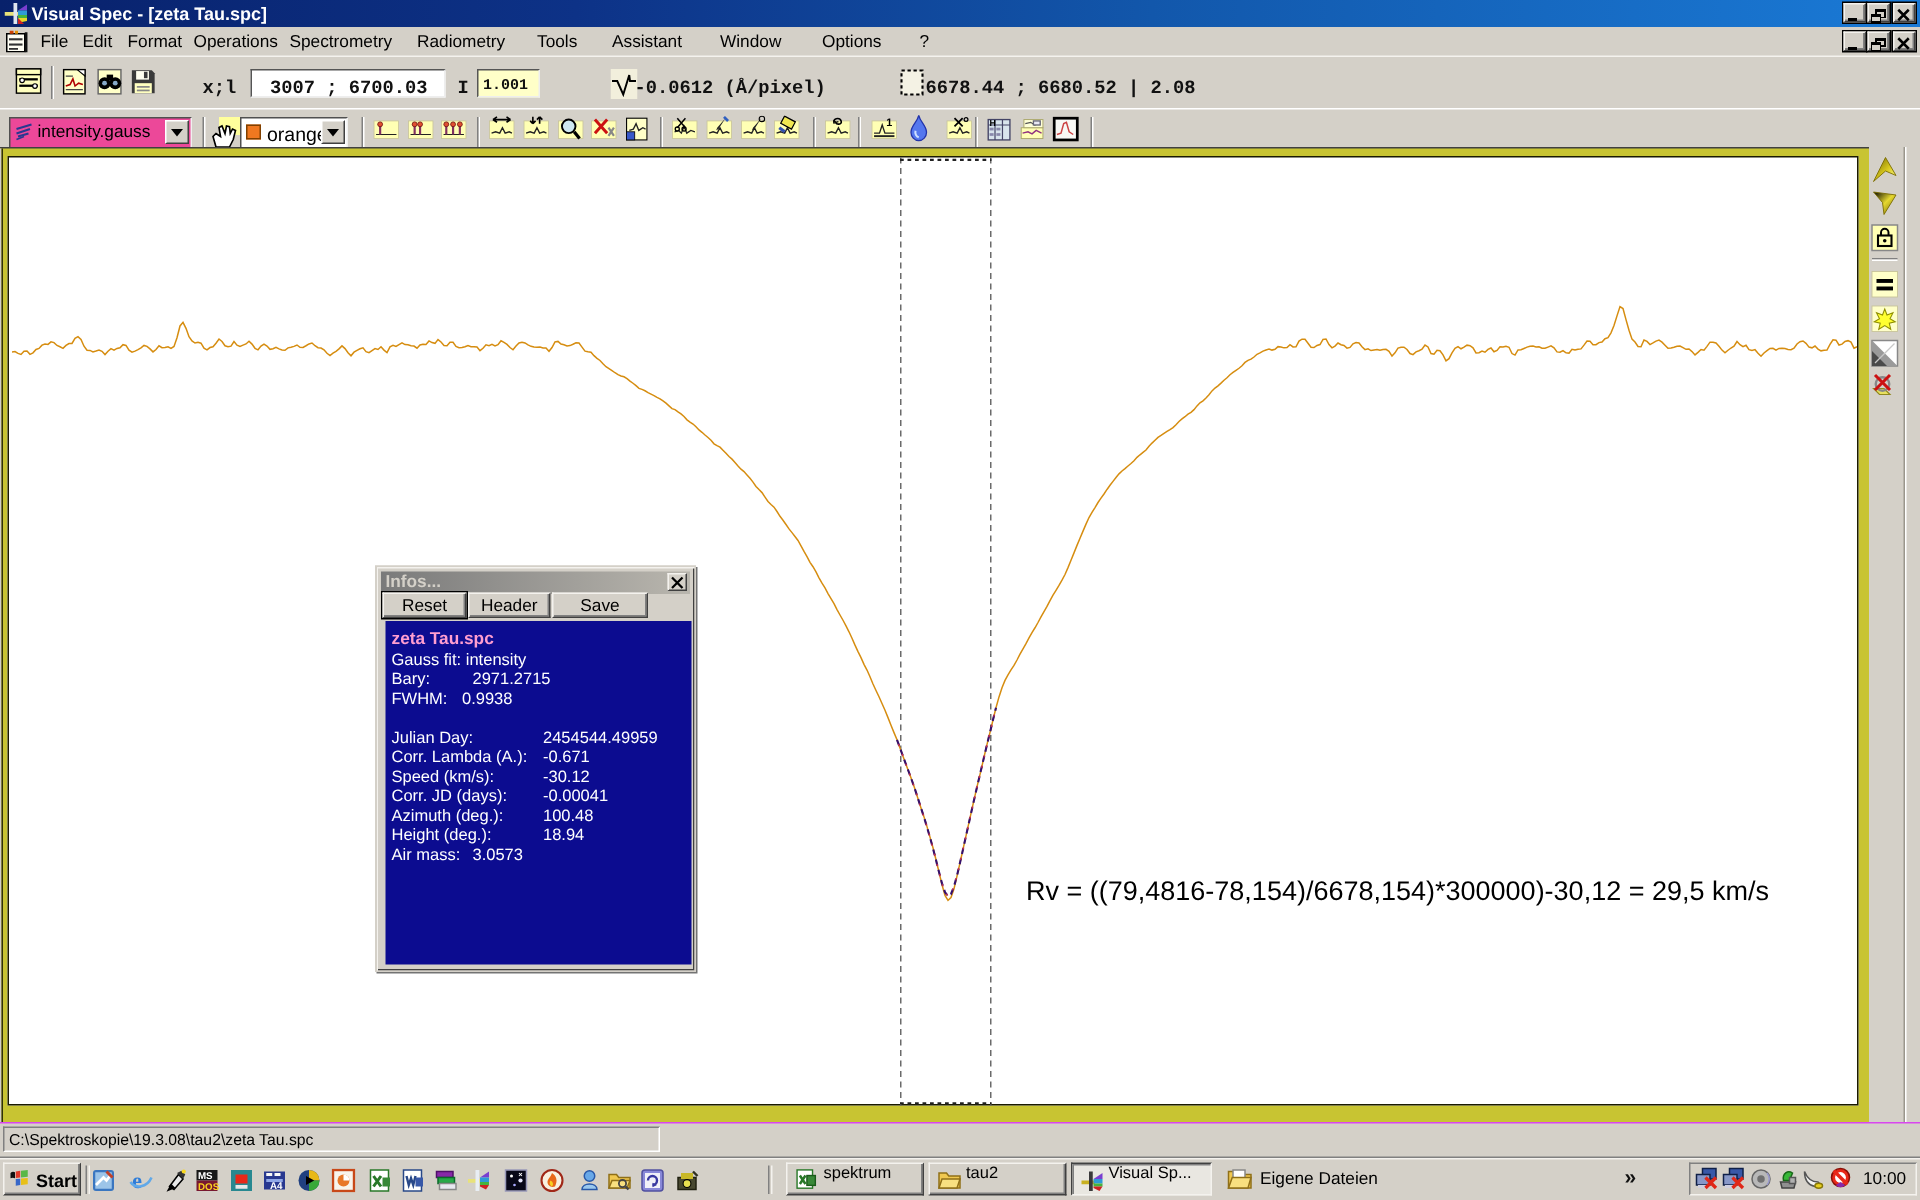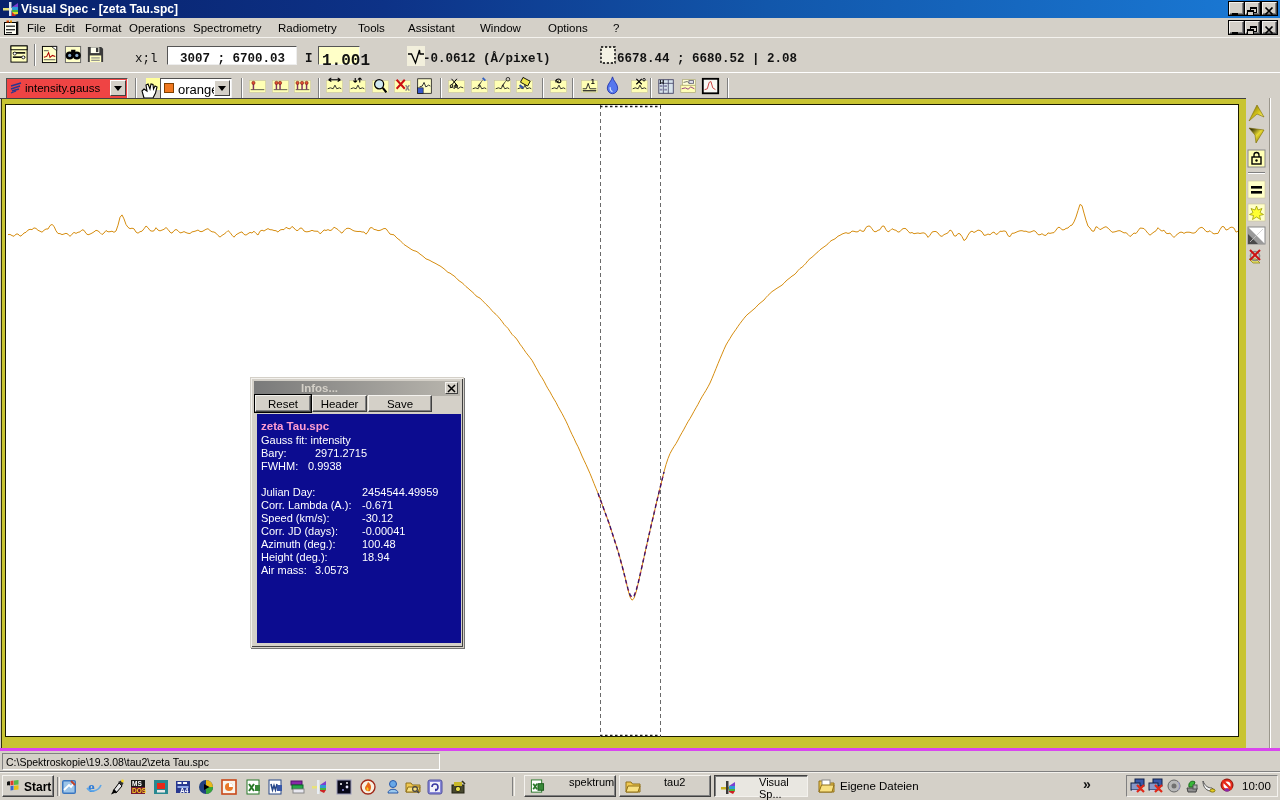--- a/index.html
+++ b/index.html
@@ -18,30 +18,30 @@
 #tb2 { left:0; top:72px; width:1280px; height:26px; background:#d4d0c8; border-top:1px solid #fff; }
 .vsep { position:absolute; width:2px; border-left:1px solid #808080; border-right:1px solid #ffffff; }
 .ticon { position:absolute; width:19px; height:19px; }
 
 #plotwin { left:0; top:98px; width:1246px; height:650px; background:#c8c432; border-top:1px solid #404040; }
 #plotwin .inner { position:absolute; left:5px; top:5px; right:7px; bottom:11px; background:#fff; border:1px solid #1a1a00; }
 #rtoolbar { left:1246px; top:98px; width:34px; height:650px; background:#d4d0c8; }
 
 #infos { left:250px; top:377px; width:214px; height:271px; background:#d4d0c8; border:1px solid #d4d0c8; box-shadow:inset 1px 1px 0 #f4f2ee, inset -1px -1px 0 #404040, 1px 1px 0 rgba(0,0,0,0.55); }
 #infos .cap { position:absolute; left:3px; top:3px; right:3px; height:15px; background:linear-gradient(to right,#7a7a7a,#b9b6ae); }
-#infos .cap .t { position:absolute; left:3px; top:1px; font-weight:bold; font-size:11.5px; color:#d4d0c8;margin-left:44px; }
+#infos .cap .t { position:absolute; left:3px; top:1px; font-weight:bold; font-size:11.5px; color:#d4d0c8; }
 .dlgbtn { position:absolute; top:17px; height:17px; background:#d4d0c8; text-align:center; font-size:11.5px; padding-top:2px; border-top:1px solid #f4f2ee; border-left:1px solid #f4f2ee; border-right:1px solid #404040; border-bottom:1px solid #404040; box-shadow:inset -1px -1px 0 #808080; }
 #navy { position:absolute; left:6px; top:36px; width:204px; height:229px; background:#0c0c90; color:#fff; font-size:11px; }
 #navy .ln { position:absolute; left:4px; white-space:pre; }
 
-#statusbar { left:0; top:748px; width:1280px; height:23px; background:#d4d0c8; border-top:3px solid #d946ef; }
+#statusbar { left:0; top:748px; width:1280px; height:23px; background:#d4d0c8; border-top:1px solid #d946ef; }
 
 #taskbar { left:0; top:772px; width:1280px; height:28px; background:#d4d0c8; border-top:1px solid #f4f2ee; box-shadow:0 -1px 0 #808080; }
 .tkbtn { position:absolute; top:2px; height:22px; background:#d4d0c8; font-size:11px; border-top:1px solid #f4f2ee; border-left:1px solid #f4f2ee; border-right:1px solid #404040; border-bottom:1px solid #404040; box-shadow:inset -1px -1px 0 #808080; }
-.tkbtn .lbl { position:absolute; left:24px; top:0;margin-left:20px; }
+.tkbtn .lbl { position:absolute; left:24px; top:0; }
 </style></head><body>
 
 <div id="titlebar" class="abs">
   <svg class="abs" style="left:3px;top:2px" width="16" height="14" viewBox="0 0 16 14">
     <rect x="0" y="6" width="9" height="2.5" fill="#e8e27a"></rect>
     <rect x="6" y="0" width="2.5" height="14" fill="#dfe6ef"></rect>
     <polygon points="9,5 15,1 15,5" fill="#7a3fd0"></polygon>
     <polygon points="9,5 15,5 15,8 9,8" fill="#2e9bd6"></polygon>
     <polygon points="9,8 15,8 15,10 9,10" fill="#46b43c"></polygon>
     <polygon points="9,10 15,10 15,12 10,13" fill="#e8d62a"></polygon>
@@ -127,43 +127,43 @@
   </svg>
 
   <svg class="ticon" style="left:86px;top:6px" width="20" height="20" viewBox="0 0 20 20">
     <path d="M2 2 H16 L18 4 V18 H2 Z" fill="#3a3a3a"></path>
     <rect x="5" y="2.5" width="9" height="6" fill="#fffff0"></rect>
     <rect x="10.5" y="3" width="2.5" height="4.5" fill="#3a3a3a"></rect>
     <rect x="4" y="11" width="12" height="7" fill="#ffffc0"></rect>
     <rect x="5.5" y="13" width="9" height="1.2" fill="#888"></rect>
     <rect x="5.5" y="15.5" width="9" height="1.2" fill="#888"></rect>
   </svg>
-  <div class="mono abs" style="left:135px;top:13px;font-size:12.5px;font-weight:normal;color:#111">x;l</div>
+  <div class="mono abs" style="left:135px;top:13px;font-size:12.5px;font-weight:bold;color:#111">x;l</div>
   <div class="abs" style="left:167px;top:7px;width:130px;height:19px;background:#fff;border-top:1.5px solid #555;border-left:1.5px solid #555;border-right:1px solid #eee;border-bottom:1px solid #eee"></div>
   <div class="mono abs" style="left:180px;top:13px;font-size:12.5px;font-weight:bold;color:#111">3007 ; 6700.03</div>
   <div class="mono abs" style="left:305px;top:13px;font-size:12.5px;font-weight:bold;color:#111">I</div>
   <div class="abs" style="left:318px;top:7px;width:42px;height:19px;background:#ffffc8;border-top:1.5px solid #555;border-left:1.5px solid #555;border-right:1px solid #eee;border-bottom:1px solid #eee"></div>
-  <div class="mono abs" style="left:322px;top:13px;font-size:16px;font-weight:bold;color:#111">1.001</div>
+  <div class="mono abs" style="left:322px;top:13px;font-size:10px;font-weight:bold;color:#111">1.001</div>
 
   <svg class="abs" style="left:407px;top:7px" width="18" height="20" viewBox="0 0 18 20">
     <rect x="0" y="0" width="18" height="20" fill="#f2efdc"></rect>
     <path d="M1 8 H4.5 L8.5 17 L12.5 4 L13 8 H17" fill="none" stroke="#000" stroke-width="1.3"></path>
   </svg>
   <div class="mono abs" style="left:423px;top:13px;font-size:12.5px;font-weight:bold;color:#111">-0.0612 (Å/pixel)</div>
 
   <svg class="abs" style="left:600px;top:7px" width="16" height="18" viewBox="0 0 16 18">
     <rect x="1" y="1" width="14" height="16" fill="#f4f2e4" stroke="#000" stroke-width="1.4" stroke-dasharray="2.2 1.8"></rect>
   </svg>
   <div class="mono abs" style="left:617px;top:13px;font-size:12.5px;font-weight:bold;color:#111">6678.44 ; 6680.52 |  2.08</div>
 
 </div>
 
 <div id="tb2" class="abs">
 
-  <div class="abs" style="left:6px;top:5px;width:122px;height:32px;background:#ef4444;border-top:1.5px solid #505050;border-left:1.5px solid #505050;border-right:1px solid #f0f0f0;border-bottom:1px solid #f0f0f0">
+  <div class="abs" style="left:6px;top:5px;width:122px;height:32px;background:#ec4899;border-top:1.5px solid #505050;border-left:1.5px solid #505050;border-right:1px solid #f0f0f0;border-bottom:1px solid #f0f0f0">
     <svg style="position:absolute;left:2px;top:2px" width="14" height="14" viewBox="0 0 14 14">
         <path d="M2 5 L12 2 M2 8 L11 5 M3 10 L10 8" stroke="#283890" stroke-width="1.4" fill="none"></path>
         <path d="M2 12 L7 10" stroke="#283890" stroke-width="1.2"></path>
       </svg>
     <div style="position:absolute;left:18px;top:3px;font-size:11.5px">intensity.gauss</div>
     <div style="position:absolute;right:1px;top:1px;width:16px;height:16px;background:#d4d0c8;border-top:1px solid #fff;border-left:1px solid #fff;border-right:1px solid #404040;border-bottom:1px solid #404040"><svg width="14" height="14">
           <polygon points="3,5 11,5 7,10" fill="#000"></polygon>
         </svg></div>
   </div>
   <div class="vsep" style="left:135px;top:5px;height:21px"></div>
@@ -313,20 +313,21 @@
     <g transform="translate(0,-98)">
       <line x1="600.5" y1="104" x2="600.5" y2="736" stroke="#6a6a6a" stroke-width="1" stroke-dasharray="4 3"></line>
       <line x1="660.5" y1="104" x2="660.5" y2="736" stroke="#6a6a6a" stroke-width="1" stroke-dasharray="4 3"></line>
       <line x1="600" y1="105.5" x2="661" y2="105.5" stroke="#222" stroke-width="1.5" stroke-dasharray="2.5 2.5"></line>
       <line x1="600" y1="734.5" x2="661" y2="734.5" stroke="#222" stroke-width="1.5" stroke-dasharray="2.5 2.5"></line>
       <polyline points="8,233.6 10,233.4 12,234.6 14,235.3 16,233.1 18,233.0 20,235.2 22,234.2 24,232.0 26,231.3 28,229.1 30,228.3 32,228.6 34,226.9 36,227.4 38,229.3 40,230.2 42,231.2 44,229.3 46,228.0 48,228.0 50,224.6 52,223.4 54,225.3 56,229.8 58,232.5 60,232.6 62,233.6 64,233.0 66,232.3 68,233.2 70,235.4 72,233.2 74,231.4 76,232.4 78,231.3 80,230.9 82,228.8 84,229.3 86,232.4 88,233.8 90,233.1 92,232.1 94,230.9 96,229.3 98,229.9 100,231.6 102,233.6 104,232.0 106,229.5 108,230.8 110,230.7 112,230.2 114,231.3 116,230.0 118,224.2 120,216.3 122,213.9 124,217.9 126,223.5 128,226.3 130,227.7 132,227.2 134,227.8 136,231.1 138,232.2 140,230.7 142,230.2 144,227.8 146,225.0 148,226.7 150,229.5 152,230.2 154,229.8 156,226.7 158,229.1 160,229.9 162,229.1 164,228.3 166,226.5 168,228.4 170,231.2 172,232.2 174,229.7 176,228.4 178,229.7 180,231.9 182,231.5 184,230.6 186,231.6 188,232.3 190,232.5 192,230.9 194,230.5 196,229.9 198,229.0 200,230.5 202,230.6 204,229.5 206,228.3 208,227.7 210,229.5 212,230.8 214,231.0 216,232.2 218,234.5 220,236.1 222,234.4 224,233.2 226,231.6 228,229.6 230,231.4 232,234.2 234,236.2 236,233.8 238,232.6 240,231.5 242,230.9 244,233.4 246,234.1 248,232.7 250,231.4 252,232.0 254,230.2 256,232.4 258,234.0 260,230.2 262,229.2 264,230.0 266,228.7 268,227.6 270,228.7 272,228.8 274,229.5 276,229.7 278,231.1 280,229.0 282,228.5 284,228.6 286,226.3 288,227.4 290,227.9 292,225.4 294,227.0 296,229.3 298,229.5 300,227.1 302,227.2 304,230.0 306,230.8 308,230.7 310,230.2 312,229.3 314,230.1 316,230.2 318,230.3 320,232.8 322,231.2 324,228.9 326,229.5 328,228.6 330,229.6 332,228.8 334,226.2 336,227.3 338,228.6 340,230.7 342,232.2 344,229.7 346,227.7 348,227.2 350,227.6 352,228.9 354,229.9 356,230.3 358,230.5 360,230.4 362,231.0 364,231.0 366,233.2 368,230.7 370,226.9 372,226.6 374,228.4 376,228.8 378,229.6 380,229.4 382,228.5 384,227.5 386,227.7 388,230.4 390,233.1 392,233.5 394,233.8 396,236.1 398,237.9 400,239.3 402,241.5 404,243.5 406,244.8 408,246.1 410,247.5 412,248.8 414,249.7 416,250.2 418,251.4 420,253.1 422,254.5 424,256.1 426,257.9 428,258.6 430,259.5 432,260.7 434,261.7 436,262.7 438,263.9 440,264.9 442,266.3 444,267.8 446,269.6 448,271.4 450,272.1 452,273.6 454,274.9 456,276.7 458,278.9 460,280.4 462,281.7 464,283.5 466,285.6 468,287.2 470,289.0 472,290.7 474,292.5 476,294.9 478,296.1 480,297.1 482,299.2 484,301.2 486,303.3 488,305.1 490,307.3 492,309.7 494,311.8 496,313.4 498,315.6 500,317.9 502,320.4 504,323.3 506,325.4 508,327.4 510,330.4 512,333.3 514,335.3 516,337.1 518,340.0 520,343.2 522,345.8 524,348.7 526,351.6 528,354.1 530,356.7 532,359.3 534,362.9 536,366.6 538,370.1 540,373.9 542,376.8 544,380.2 546,384.2 548,387.8 550,390.9 552,394.7 554,398.1 556,401.4 558,405.4 560,409.0 562,412.5 564,416.3 566,420.2 568,424.5 570,429.1 572,433.4 574,437.4 576,441.9 578,445.7 580,450.2 582,455.0 584,459.3 586,463.5 588,468.0 590,472.5 592,477.4 594,482.5 596,487.4 598,492.2 600,497.7 602,503.1 604,508.6 606,514.0 608,519.3 610,525.1 612,531.5 614,537.6 616,543.6 618,550.1 620,557.1 622,564.2 624,572.2 626,580.4 628,588.8 630,596.0 632,599.2 634,597.4 636,591.5 638,583.1 640,574.3 642,565.3 644,556.3 646,547.2 648,538.3 650,529.4 652,520.7 654,512.6 656,503.7 658,495.2 660,487.3 662,478.9 664,470.8 666,463.6 668,457.5 670,452.6 672,448.9 674,445.6 676,442.6 678,439.0 680,435.1 682,431.6 684,428.1 686,424.3 688,420.7 690,417.5 692,414.0 694,410.3 696,406.8 698,403.3 700,399.4 702,395.8 704,392.6 706,389.3 708,385.8 710,382.0 712,377.4 714,372.5 716,367.6 718,362.6 720,357.8 722,353.1 724,348.4 726,344.0 728,340.6 730,337.4 732,334.0 734,331.1 736,328.3 738,325.3 740,322.5 742,319.9 744,317.3 746,314.9 748,313.0 750,311.4 752,309.7 754,308.0 756,306.2 758,303.9 760,302.2 762,300.6 764,299.0 766,296.5 768,294.4 770,292.5 772,290.6 774,289.3 776,287.9 778,286.6 780,285.4 782,284.1 784,282.2 786,280.0 788,278.3 790,276.8 792,275.1 794,273.9 796,272.1 798,269.6 800,267.5 802,266.2 804,264.3 806,262.2 808,259.6 810,257.7 812,256.2 814,254.4 816,252.5 818,250.8 820,248.8 822,247.3 824,245.9 826,244.5 828,242.8 830,240.6 832,239.2 834,238.4 836,237.0 838,235.2 840,234.3 842,233.1 844,232.3 846,231.7 848,232.4 850,231.9 852,230.1 854,230.3 856,230.9 858,230.7 860,228.8 862,230.3 864,230.2 866,226.4 868,225.1 870,225.2 872,227.8 874,230.5 876,230.7 878,229.3 880,228.7 882,225.3 884,225.0 886,228.7 888,230.9 890,229.7 892,227.7 894,228.8 896,229.3 898,231.1 900,230.6 902,228.2 904,227.4 906,227.7 908,230.2 910,232.1 912,231.5 914,232.7 916,232.3 918,232.0 920,232.5 922,232.0 924,231.9 926,233.2 928,236.4 930,234.2 932,231.1 934,230.5 936,230.5 938,232.0 940,234.7 942,235.4 944,233.6 946,232.8 948,231.8 950,229.0 952,230.3 954,234.7 956,235.1 958,232.5 960,232.8 962,235.6 964,239.6 966,238.1 968,234.2 970,231.2 972,230.1 974,231.5 976,230.4 978,229.1 980,229.5 982,230.9 984,234.3 986,234.1 988,233.0 990,233.8 992,231.9 994,231.0 996,233.5 998,232.6 1000,230.2 1002,230.4 1004,229.9 1006,230.5 1008,234.7 1010,235.7 1012,232.3 1014,232.2 1016,231.3 1018,230.4 1020,229.8 1022,229.7 1024,230.3 1026,230.2 1028,231.1 1030,231.2 1032,230.4 1034,229.6 1036,230.9 1038,233.6 1040,233.8 1042,232.7 1044,234.2 1046,234.4 1048,231.9 1050,232.4 1052,231.9 1054,231.6 1056,229.1 1058,226.4 1060,226.5 1062,228.8 1064,228.8 1066,227.4 1068,227.0 1070,224.8 1072,224.1 1074,220.9 1076,216.0 1078,209.6 1080,203.4 1082,204.7 1084,212.1 1086,219.2 1088,225.1 1090,227.0 1092,230.0 1094,230.2 1096,225.7 1098,226.6 1100,228.7 1102,227.6 1104,226.4 1106,225.7 1108,227.1 1110,229.1 1112,231.2 1114,231.0 1116,230.5 1118,229.8 1120,229.7 1122,230.8 1124,231.9 1126,231.7 1128,233.4 1130,235.6 1132,233.9 1134,232.0 1136,232.5 1138,229.9 1140,227.1 1142,227.2 1144,227.6 1146,229.8 1148,232.4 1150,234.2 1152,232.5 1154,231.0 1156,229.8 1158,226.7 1160,228.8 1162,230.1 1164,229.2 1166,232.1 1168,232.7 1170,232.1 1172,234.5 1174,236.5 1176,234.3 1178,232.7 1180,231.3 1182,231.2 1184,232.4 1186,231.3 1188,231.2 1190,231.3 1192,232.0 1194,232.1 1196,231.1 1198,228.3 1200,226.8 1202,226.3 1204,227.9 1206,230.4 1208,230.9 1210,229.7 1212,231.7 1214,232.9 1216,232.5 1218,232.4 1220,228.6 1222,225.5 1224,225.8 1226,229.0 1228,228.4 1230,226.6 1232,226.1 1234,227.1 1236,231.1 1238,230.2" fill="none" stroke="#d68d10" stroke-width="1"></polyline>
       <polyline points="598,492.2 600,497.7 602,503.1 604,508.6 606,514.0 608,519.5 610,525.3 612,531.4 614,537.6 616,543.8 618,550.4 620,557.3 622,564.6 624,572.4 626,580.4 628,587.9 630,593.8 632,596.4 634,595.0 636,590.0 638,582.7 640,574.2 642,565.3 644,556.3 646,547.3 648,538.3 650,529.5 652,520.9 654,512.4 656,503.9 658,495.4 660,487.2 662,478.9 664,470.8" fill="none" stroke="#35106e" stroke-width="1.4" stroke-dasharray="4 3"></polyline>
       <polyline points="598,492.2 600,497.7 602,503.1 604,508.6 606,514.0 608,519.5 610,525.3 612,531.4 614,537.6 616,543.8 618,550.4 620,557.3 622,564.6 624,572.4 626,580.4 628,587.9 630,593.8 632,596.4 634,595.0 636,590.0 638,582.7 640,574.2 642,565.3 644,556.3 646,547.3 648,538.3 650,529.5 652,520.9 654,512.4 656,503.9 658,495.4 660,487.2 662,478.9 664,470.8" fill="none" stroke="#c03050" stroke-width="1" stroke-dasharray="1.5 5.5" stroke-dashoffset="4"></polyline>
     </g>
   </svg>
+  <div class="abs" style="left:684px;top:485px;font-size:18px;color:#000">Rv = ((79,4816-78,154)/6678,154)*300000)-30,12 = 29,5 km/s</div>
 </div>
 
 <div id="rtoolbar" class="abs">
   <svg class="abs" style="left:1px;top:6px" width="19" height="19" viewBox="0 0 19 19">
       <defs>
         <linearGradient id="ga" x1="0" y1="0" x2="1" y2="1">
           <stop offset="0" stop-color="#6b5f00"></stop>
           <stop offset="0.55" stop-color="#d8c81e"></stop>
           <stop offset="1" stop-color="#ffff9a"></stop>
         </linearGradient>

